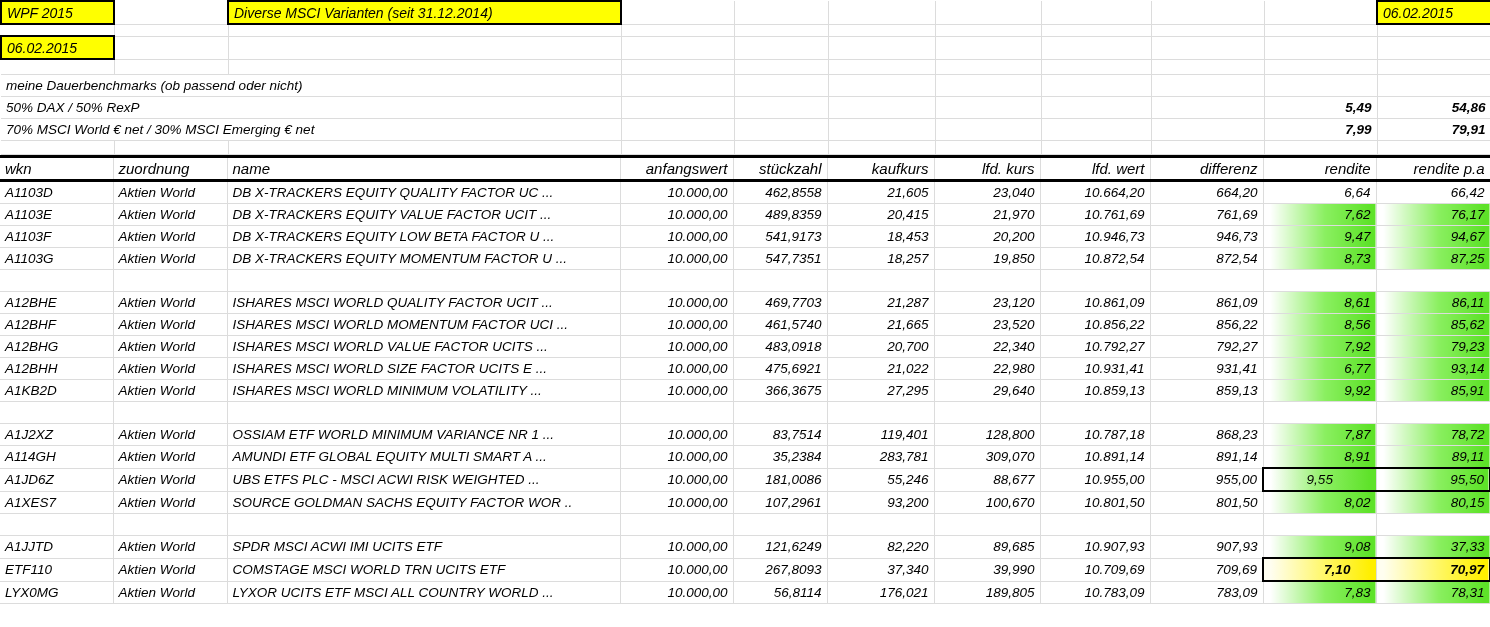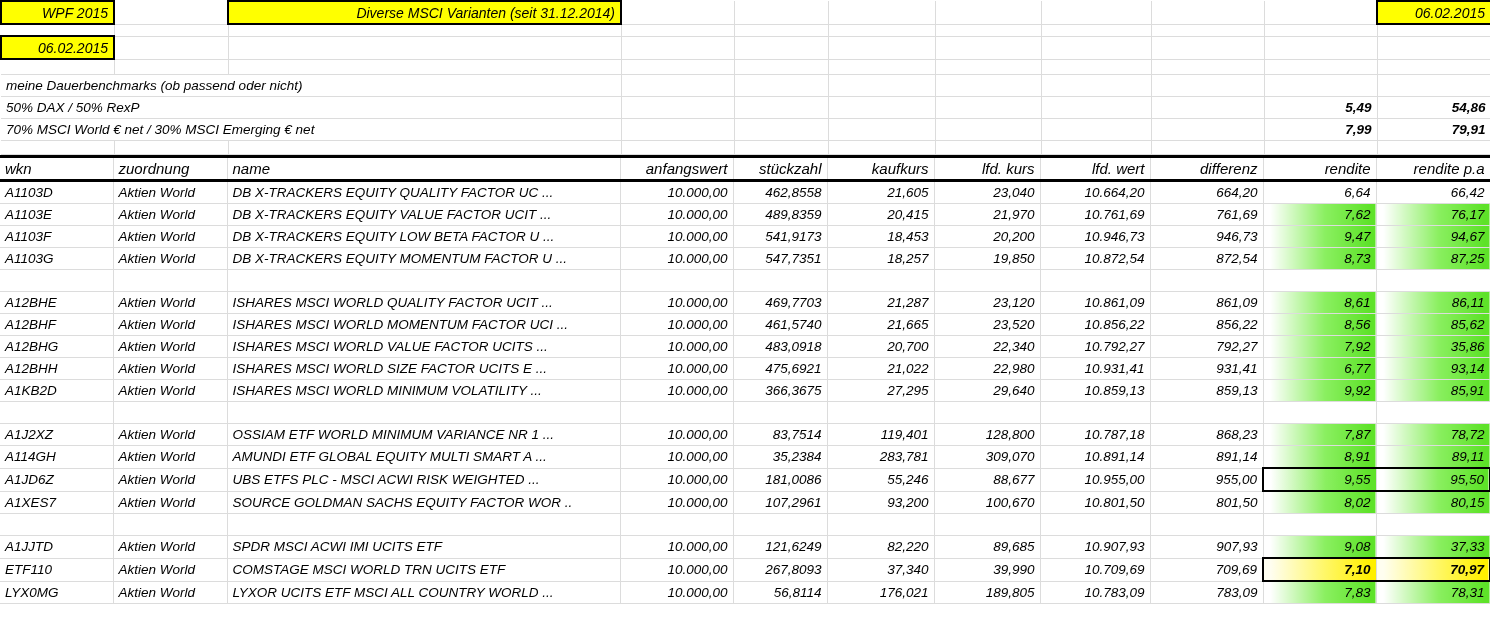--- a/index.html
+++ b/index.html
@@ -16,29 +16,28 @@
   }
   tr.h24 td { height:21px; }
   tr.h12 td { height:10px; }
   tr.h16 td { height:14px; }
   tr.h15 td { height:13px; }
   .num { text-align:right; }
   .bold { font-weight:bold; }
   .yellow-box {
     background:#ffff00; border:2px solid #000;
     font-size:14px;
-    text-align:right;
   }
   thead th {
     border-top:3px solid #000; border-bottom:3px solid #000;
     font-size:15px;
   }
   .grad-green { background:linear-gradient(90deg,#ffffff 6%,#8aef60 55%,#5ee229 95%);margin-left:42px; }
   .grad-yellow { background:linear-gradient(90deg,#fffef0 6%,#fff766 55%,#ffef00 95%);padding-left:40px; }
-  .box-l { border-top:2px solid #000; border-bottom:2px solid #000; border-left:2px solid #000; }
+  .box-l { border-top:2px solid #000; border-bottom:2px solid #000; border-left:2px solid #000;text-align:center; }
   .box-r { border-top:2px solid #000; border-bottom:2px solid #000; border-right:2px solid #000; }
 </style>
 </head>
 <body>
 
 <table>
   <colgroup>
     <col style="width:113px">
       <col style="width:114px">
       <col style="width:393px">
@@ -278,21 +277,21 @@
         <td>A12BHG</td>
         <td>Aktien World</td>
         <td>ISHARES MSCI WORLD VALUE FACTOR UCITS ...</td>
         <td class="num">10.000,00</td>
         <td class="num">483,0918</td>
         <td class="num">20,700</td>
         <td class="num">22,340</td>
         <td class="num">10.792,27</td>
         <td class="num">792,27</td>
         <td class="num grad-green">7,92</td>
-        <td class="num grad-green">35,86</td>
+        <td class="num grad-green">79,23</td>
       </tr>
       <tr class="h24">
         <td>A12BHH</td>
         <td>Aktien World</td>
         <td>ISHARES MSCI WORLD SIZE FACTOR UCITS E ...</td>
         <td class="num">10.000,00</td>
         <td class="num">475,6921</td>
         <td class="num">21,022</td>
         <td class="num">22,980</td>
         <td class="num">10.931,41</td>

